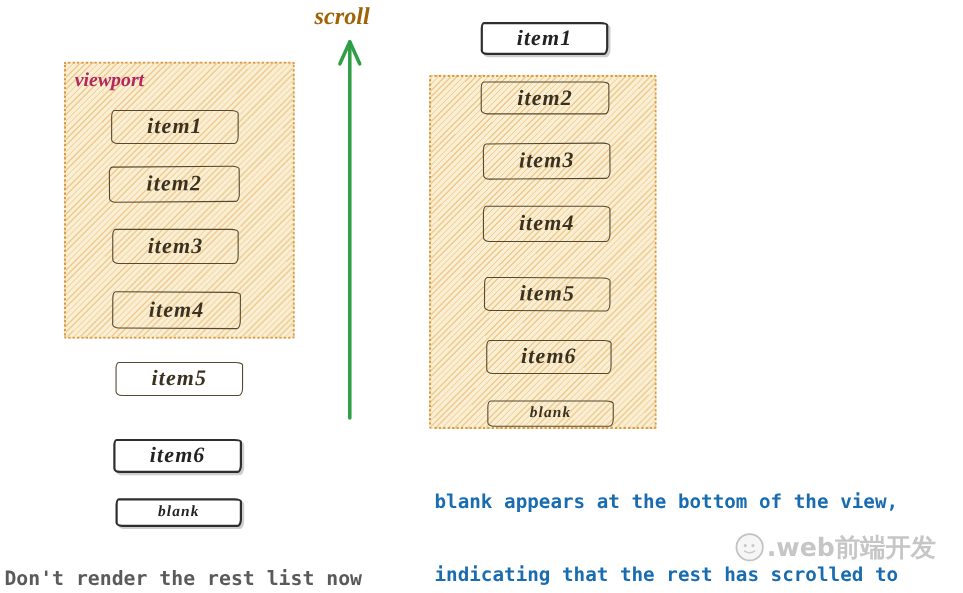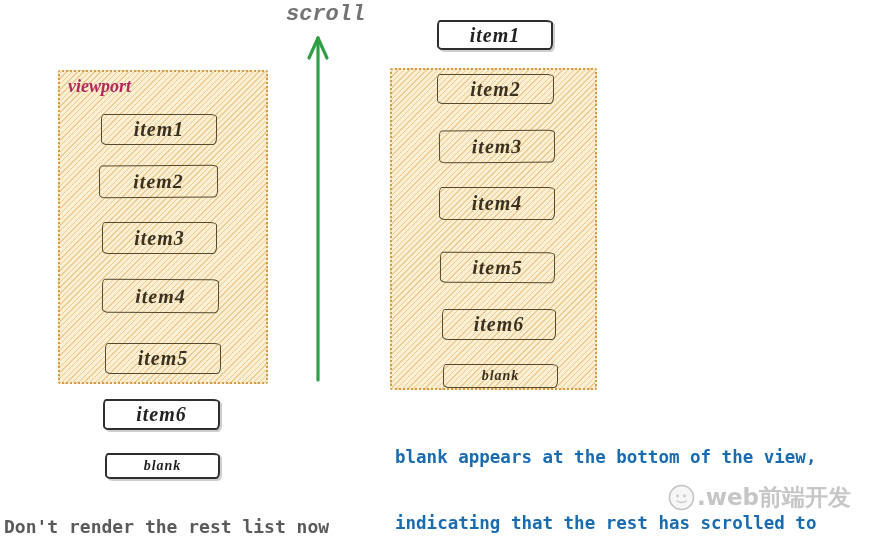--- a/index.html
+++ b/index.html
@@ -69,25 +69,25 @@
     font-family: "DejaVu Sans Mono", monospace;
     font-weight: bold;
     font-size: 17.5px;
     line-height: 22px;
     color: #1a6cb0;
     white-space: pre;
   }
   .scroll-label {
     position: absolute;
     left: 286px; top: 2px;
-    font-family: Liberation Mono, monospace;
+    font-family: Liberation Serif, serif;
     font-weight: bold;
     font-style: italic;
     font-size: 22px;
-    color: #737373;
+    color: #a16207;
   }
   .scroll-arrow {
     position: absolute;
     left: 300px; top: 30px;
   }
   .watermark {
     position: absolute;
     left: 668px; top: 482px;
     display: flex;
     align-items: center;
@@ -98,21 +98,21 @@
     text-shadow: 1px 1px 0 #ffffff, -1px -1px 0 #ffffff, 0 0 3px #ffffff;
     opacity: 0.95;
   }
   .watermark svg { margin-right: 2px; }
 </style>
 </head>
 <body>
 
 <div class="canvas">
 
-  <div class="viewport" style="left:58px; top:70px; width:210px; height:314px;">
+  <div class="viewport" style="left:58px; top:56px; width:210px; height:252px;">
     <div class="viewport-label">viewport</div>
     <div class="item" style="left:41px; top:42px; width:116px; height:31px;">item1</div>
     <div class="item" style="left:39px; top:93px; width:119px; height:33px; transform:rotate(-0.4deg);">item2</div>
     <div class="item" style="left:42px; top:150px; width:115px; height:32px;">item3</div>
     <div class="item" style="left:42px; top:207px; width:117px; height:34px; transform:rotate(0.3deg);">item4</div>
     <div class="item" style="left:45px; top:271px; width:116px; height:31px;">item5</div>
   </div>
 
   <div class="item solid" style="left:103px; top:399px; width:117px; height:31px;">item6</div>
   <div class="item solid small" style="left:105px; top:453px; width:115px; height:26px;">blank</div>

